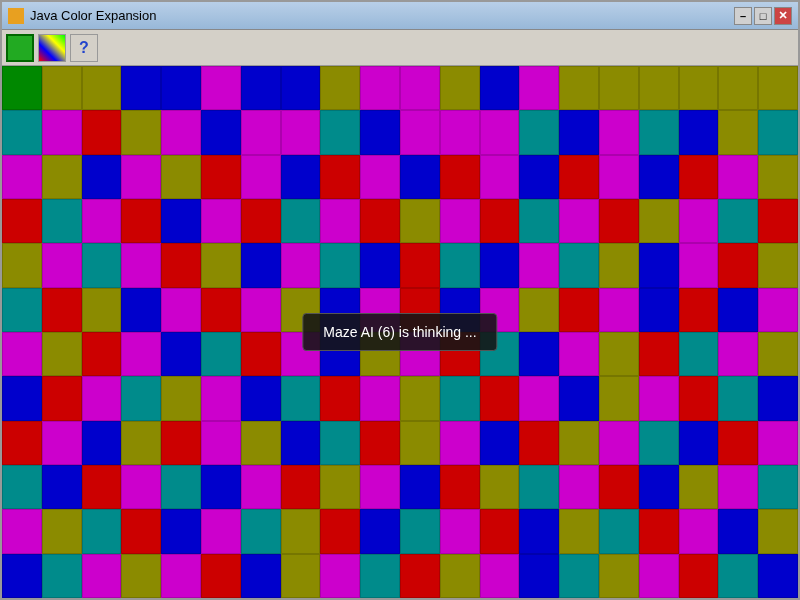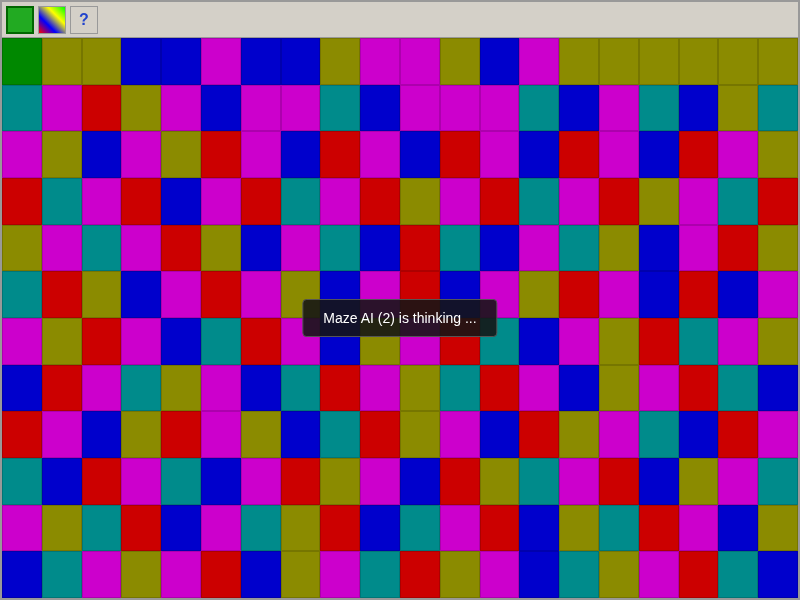--- a/index.html
+++ b/index.html
@@ -140,20 +140,31 @@
       border-radius: 4px;
       font-size: 14px;
       white-space: nowrap;
       border: 1px solid #555;
     }
   </style>
 </head>
 <body>
 
 <div class="window">
+  <div class="title-bar">
+    <div class="title-bar-left">
+      <div class="title-icon"></div>
+      <span class="title-text">Java Color Expansion</span>
+    </div>
+    <div class="title-bar-buttons">
+      <div class="title-btn">–</div>
+      <div class="title-btn">□</div>
+      <div class="title-btn close">✕</div>
+    </div>
+  </div>
 
   <div class="toolbar">
     <div class="toolbar-btn green-square"></div>
     <div class="toolbar-btn color-icon"></div>
     <div class="toolbar-btn question">?</div>
   </div>
 
   <div class="game-area">
     <div class="grid" id="grid-container">
     <div class="cell" style="background-color: rgb(0, 136, 0);"></div>
@@ -391,16 +402,16 @@
         <div class="cell" style="background-color: rgb(204, 0, 204);"></div>
         <div class="cell" style="background-color: rgb(0, 0, 204);"></div>
         <div class="cell" style="background-color: rgb(0, 139, 139);"></div>
         <div class="cell" style="background-color: rgb(139, 139, 0);"></div>
         <div class="cell" style="background-color: rgb(204, 0, 204);"></div>
         <div class="cell" style="background-color: rgb(204, 0, 0);"></div>
         <div class="cell" style="background-color: rgb(0, 139, 139);"></div>
         <div class="cell" style="background-color: rgb(0, 0, 204);"></div>
       </div>
     <div class="thinking-dialog">
-      <span>Maze AI (2)  is  thinking ...</span>
+      <span>Maze AI (6)  is  thinking ...</span>
     </div>
   </div>
 </div>
 
 </body></html>

